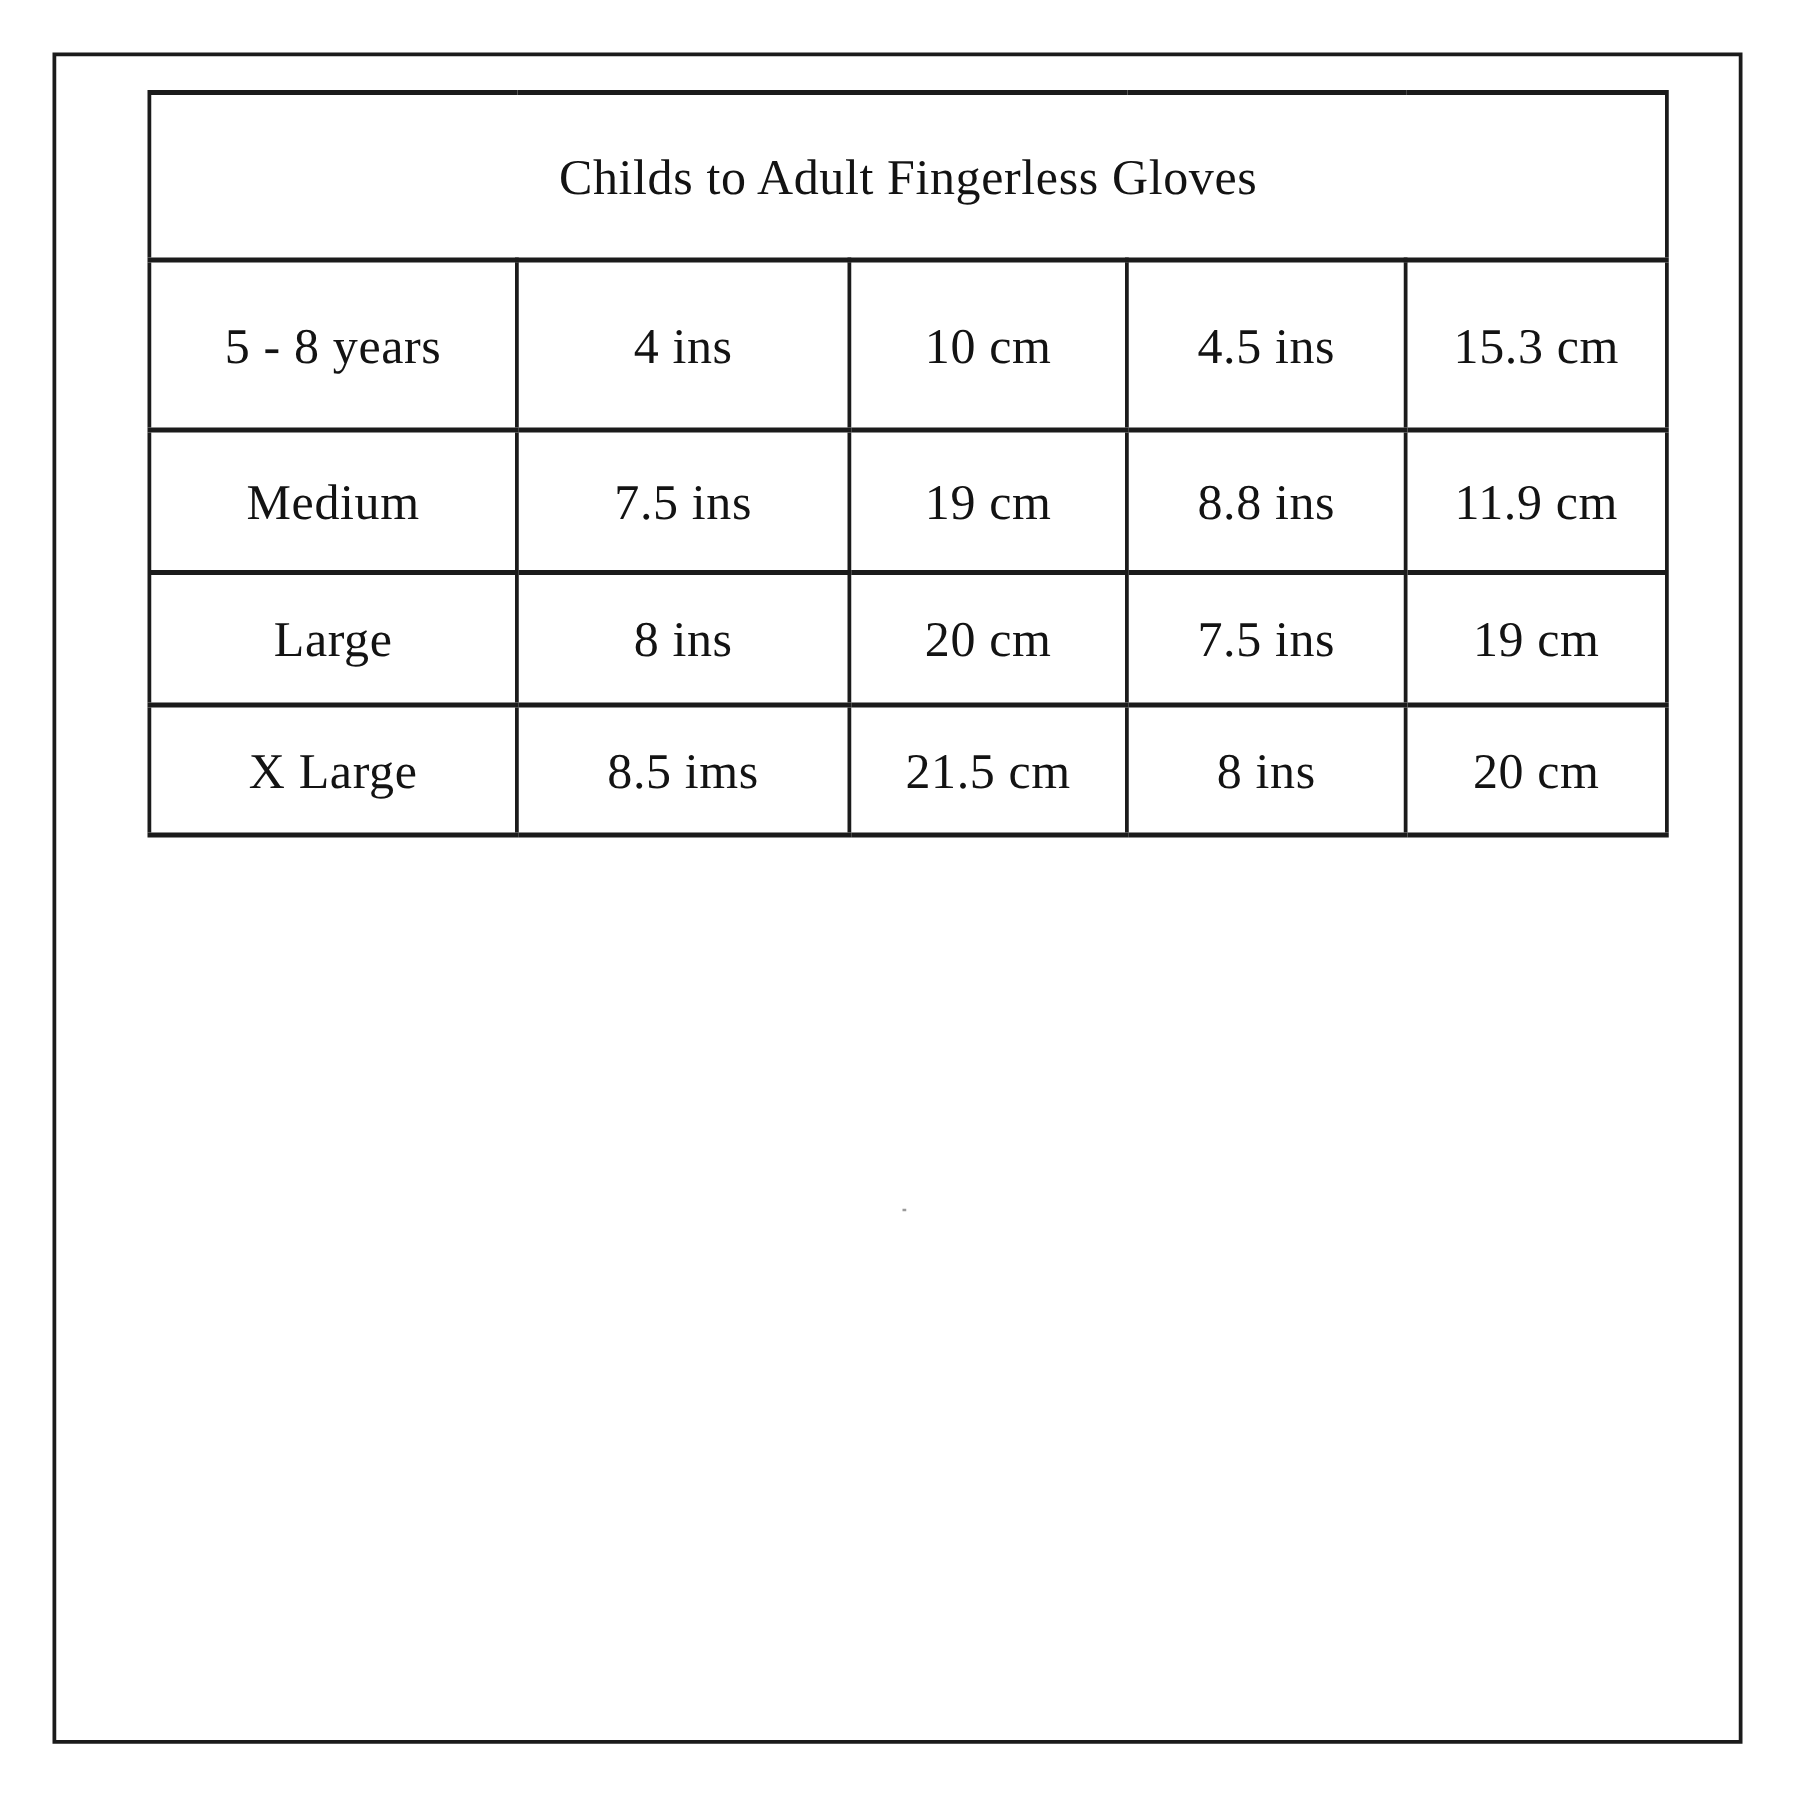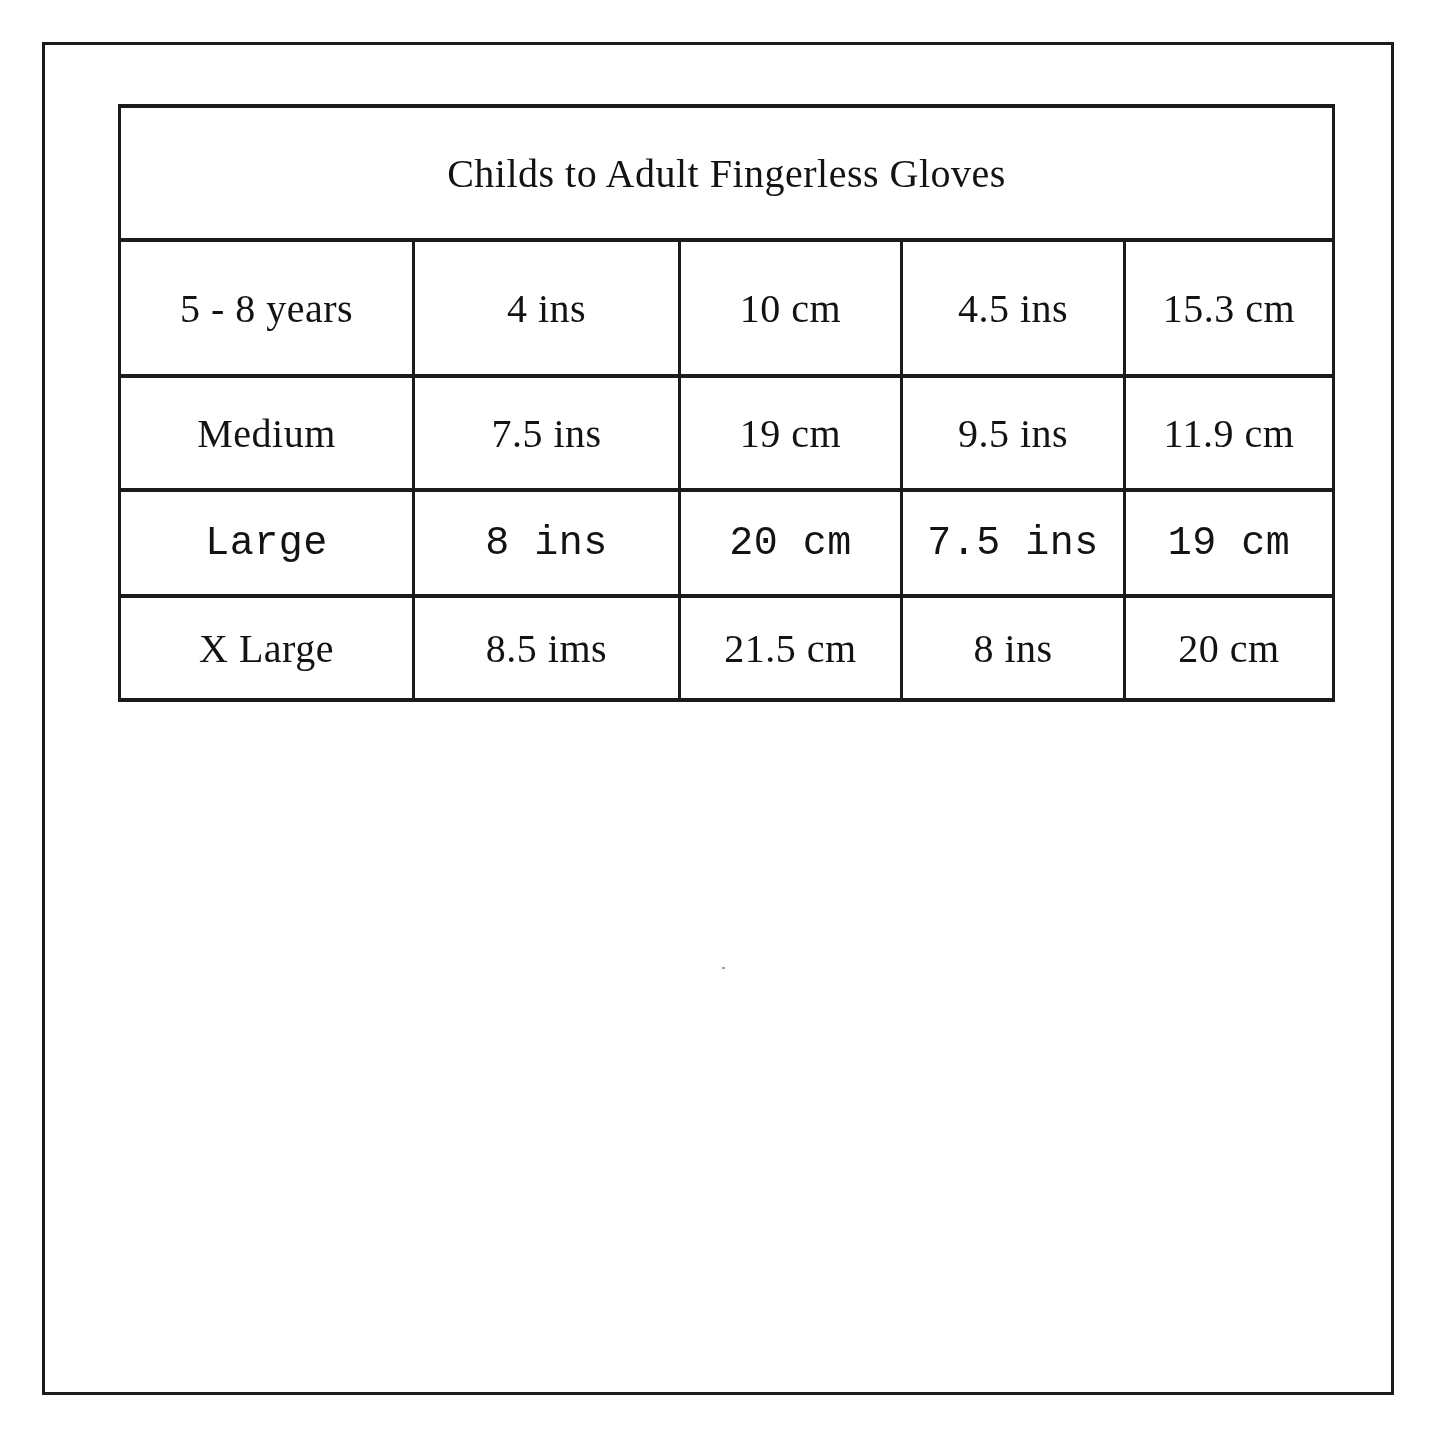--- a/index.html
+++ b/index.html
@@ -28,41 +28,40 @@
     background: #ffffff;
   }
   table.size-table {
     position: absolute;
     left: 73px;  
     top: 27px;   
     width: 1214px;
     border-collapse: collapse;
     table-layout: fixed;
     background: #ffffff;
-    margin-top: 32px;
   }
   table.size-table td {
     border: 3px solid #1b1b1b;
     border-top-width: 4px;
     border-bottom-width: 4px;
     text-align: center;
     vertical-align: middle;
     font-size: 40px;
     color: #131313;
     padding: 0;
     letter-spacing: 0.5px;
     white-space: nowrap;
     overflow: hidden;
   }
   tr.title-row    { height: 134px; }
   tr.header-row   { height: 134px; }
   tr.row-years    { height: 136px; }
   tr.row-small    { height: 104px; }
   tr.row-medium   { height: 114px; }
-  tr.row-large    { height: 106px; font-family: Liberation Mono, monospace; }
+  tr.row-large    { height: 106px; }
   tr.row-xlarge   { height: 104px; }
   tr.row-xxlarge  { height: 95px; }
   td.title-cell   { font-size: 41px; }
   
   .border-gap {
     position: absolute;
     left: 676px;   
     top: 919px;    
     width: 9px;
     height: 9px;
@@ -108,21 +107,21 @@
         <td>4.5 ins</td>
         <td>15.3 cm</td>
       </tr>
 
 
 
       <tr class="row-medium">
         <td>Medium</td>
         <td>7.5 ins</td>
         <td>19 cm</td>
-        <td>9.5 ins</td>
+        <td>8.8 ins</td>
         <td>11.9 cm</td>
       </tr>
 
       <tr class="row-large">
         <td>Large</td>
         <td>8 ins</td>
         <td>20 cm</td>
         <td>7.5 ins</td>
         <td>19 cm</td>
       </tr>

